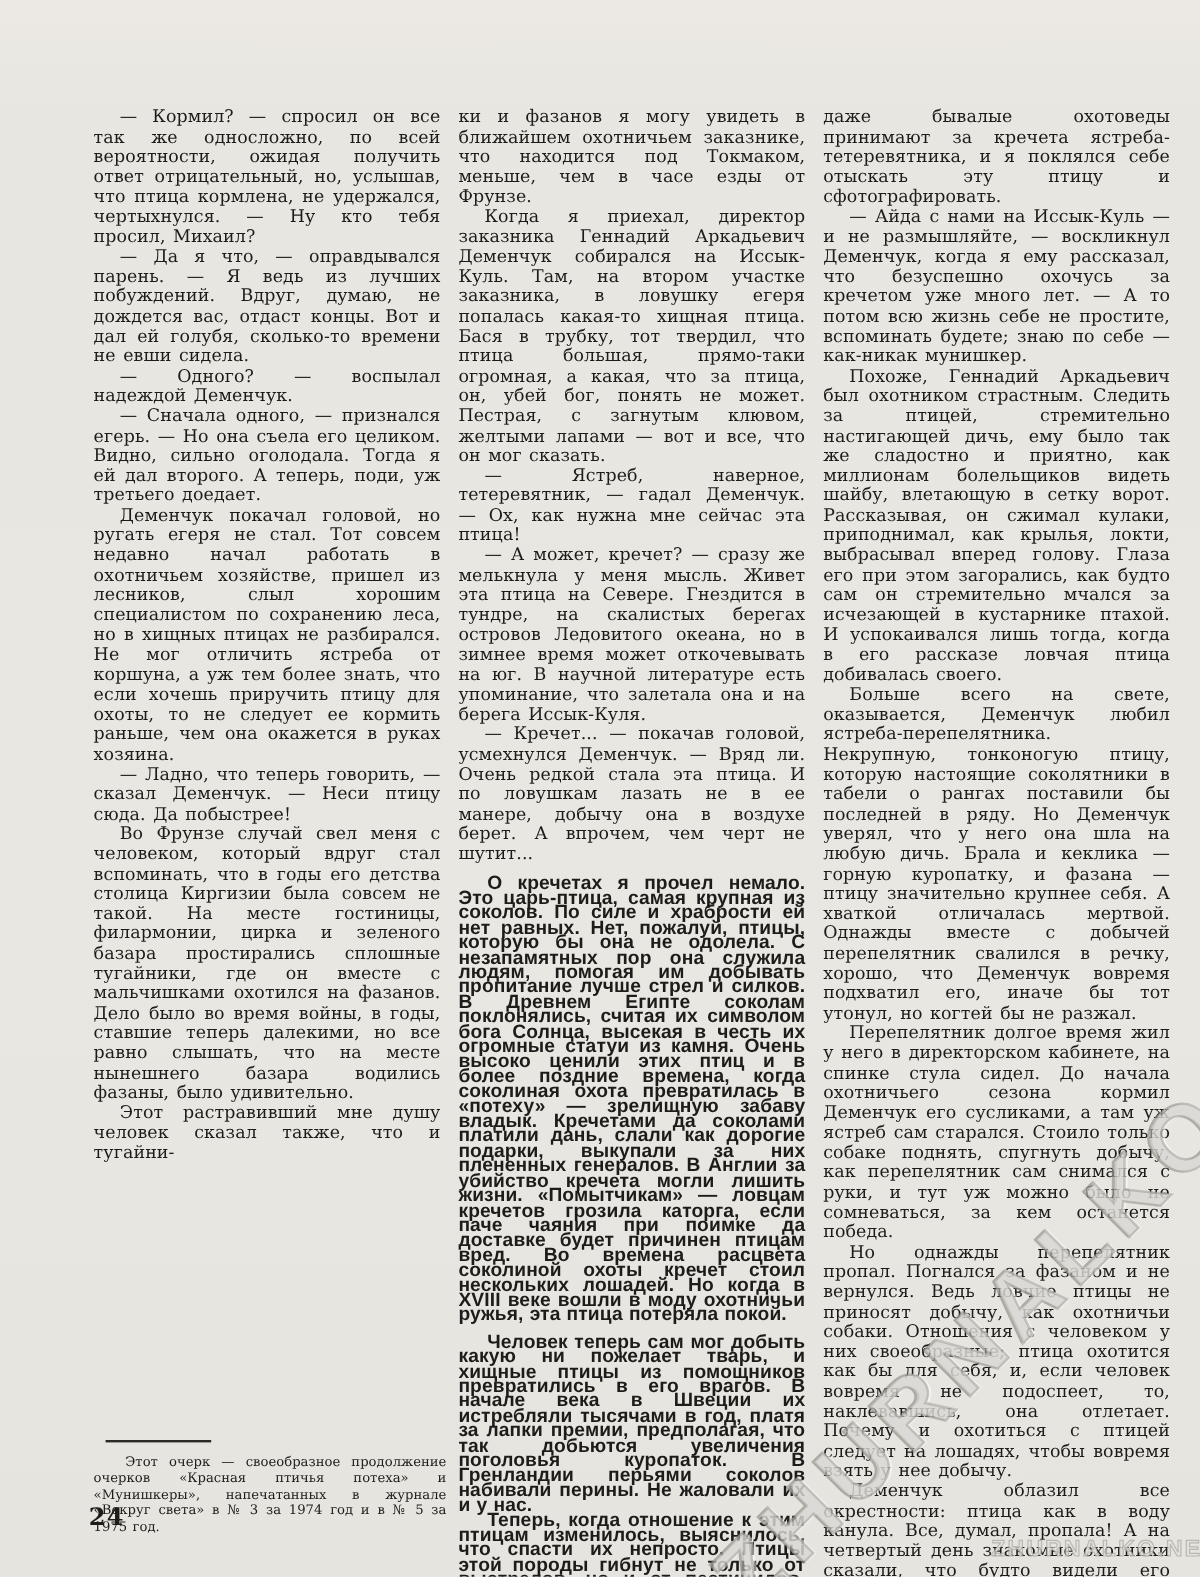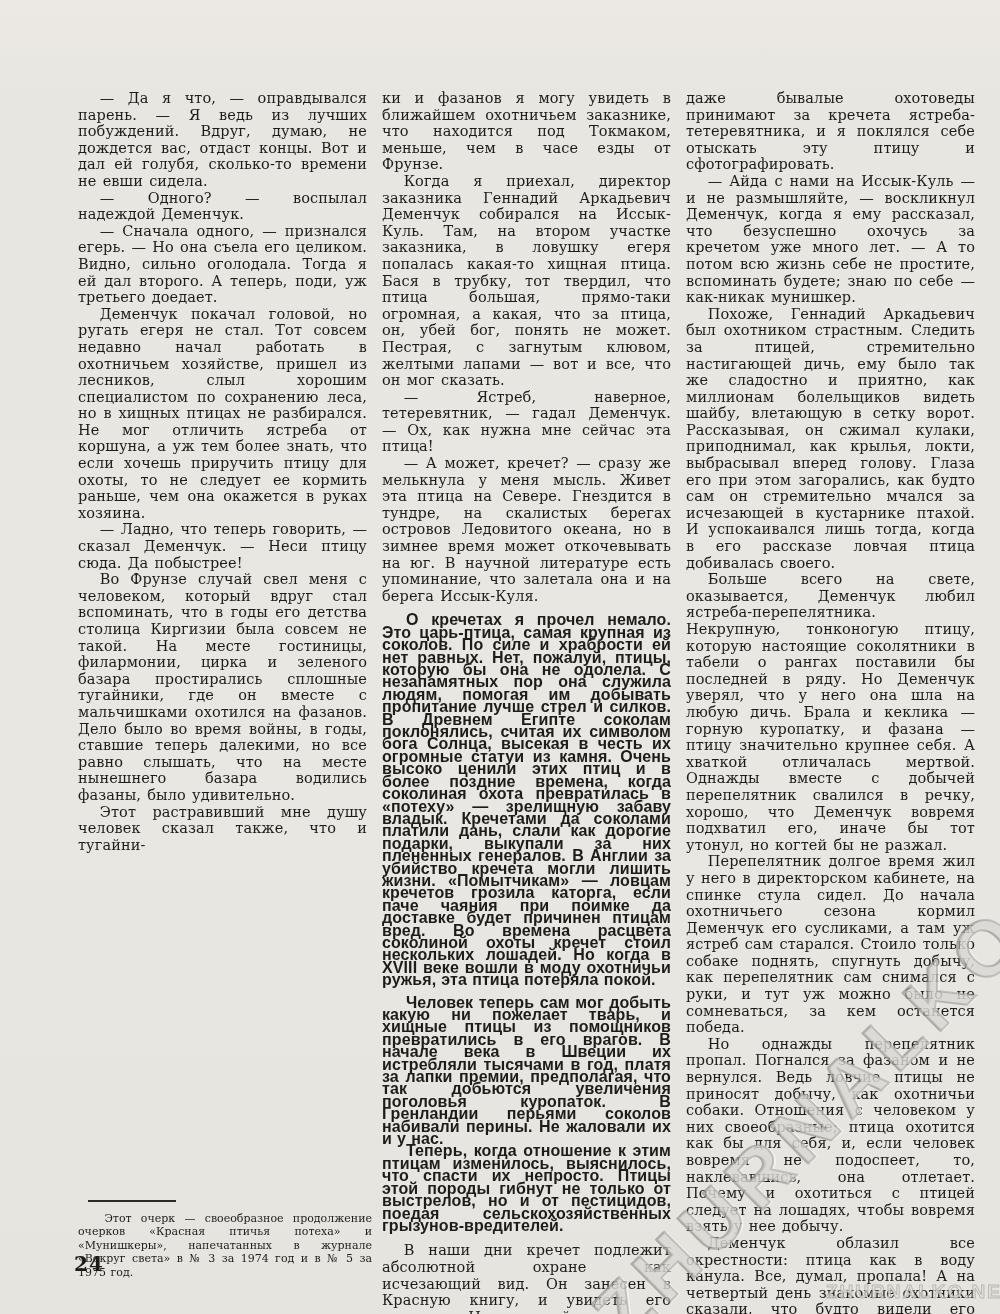--- a/index.html
+++ b/index.html
@@ -57,33 +57,35 @@
     pointer-events:none;
   }
 </style>
 </head>
 <body>
 
 <div class="paper"></div>
 
 <div class="columns">
   <div class="col">
+      <p class="para">— Кормил? — спросил он все так же односложно, по всей вероятности, ожидая получить ответ отрицательный, но, услышав, что птица кормлена, не удержался, чертыхнулся. — Ну кто тебя просил, Михаил?</p>
       <p class="para">— Да я что, — оправдывался парень. — Я ведь из лучших побуждений. Вдруг, думаю, не дождется вас, отдаст концы. Вот и дал ей голубя, сколько-то времени не евши сидела.</p>
       <p class="para">— Одного? — воспылал надеждой Деменчук.</p>
       <p class="para">— Сначала одного, — признался егерь. — Но она съела его целиком. Видно, сильно оголодала. Тогда я ей дал второго. А теперь, поди, уж третьего доедает.</p>
       <p class="para">Деменчук покачал головой, но ругать егеря не стал. Тот совсем недавно начал работать в охотничьем хозяйстве, пришел из лесников, слыл хорошим специалистом по сохранению леса, но в хищных птицах не разбирался. Не мог отличить ястреба от коршуна, а уж тем более знать, что если хочешь приручить птицу для охоты, то не следует ее кормить раньше, чем она окажется в руках хозяина.</p>
       <p class="para">— Ладно, что теперь говорить, — сказал Деменчук. — Неси птицу сюда. Да побыстрее!</p>
       <p class="para">Во Фрунзе случай свел меня с человеком, который вдруг стал вспоминать, что в годы его детства столица Киргизии была совсем не такой. На месте гостиницы, филармонии, цирка и зеленого базара простирались сплошные тугайники, где он вместе с мальчишками охотился на фазанов. Дело было во время войны, в годы, ставшие теперь далекими, но все равно слышать, что на месте нынешнего базара водились фазаны, было удивительно.</p>
       <p class="para">Этот растравивший мне душу человек сказал также, что и тугайни-</p>
     </div>
   <div class="col">
       <p class="para flush">ки и фазанов я могу увидеть в ближайшем охотничьем заказнике, что находится под Токмаком, меньше, чем в часе езды от Фрунзе.</p>
       <p class="para">Когда я приехал, директор заказника Геннадий Аркадьевич Деменчук собирался на Иссык-Куль. Там, на втором участке заказника, в ловушку егеря попалась какая-то хищная птица. Бася в трубку, тот твердил, что птица большая, прямо-таки огромная, а какая, что за птица, он, убей бог, понять не может. Пестрая, с загнутым клювом, желтыми лапами — вот и все, что он мог сказать.</p>
       <p class="para">— Ястреб, наверное, тетеревятник, — гадал Деменчук. — Ох, как нужна мне сейчас эта птица!</p>
       <p class="para">— А может, кречет? — сразу же мелькнула у меня мысль. Живет эта птица на Севере. Гнездится в тундре, на скалистых берегах островов Ледовитого океана, но в зимнее время может откочевывать на юг. В научной литературе есть упоминание, что залетала она и на берега Иссык-Куля.</p>
+      <p class="para">— Кречет... — покачав головой, усмехнулся Деменчук. — Вряд ли. Очень редкой стала эта птица. И по ловушкам лазать не в ее манере, добычу она в воздухе берет. А впрочем, чем черт не шутит...</p>
       <p class="para small gap">О кречетах я прочел немало. Это царь-птица, самая крупная из соколов. По силе и храбрости ей нет равных. Нет, пожалуй, птицы, которую бы она не одолела. С незапамятных пор она служила людям, помогая им добывать пропитание лучше стрел и силков. В Древнем Египте соколам поклонялись, считая их символом бога Солнца, высекая в честь их огромные статуи из камня. Очень высоко ценили этих птиц и в более поздние времена, когда соколиная охота превратилась в «потеху» — зрелищную забаву владык. Кречетами да соколами платили дань, слали как дорогие подарки, выкупали за них плененных генералов. В Англии за убийство кречета могли лишить жизни. «Помытчикам» — ловцам кречетов грозила каторга, если паче чаяния при поимке да доставке будет причинен птицам вред. Во времена расцвета соколиной охоты кречет стоил нескольких лошадей. Но когда в XVIII веке вошли в моду охотничьи ружья, эта птица потеряла покой.</p>
       <p class="para small gap">Человек теперь сам мог добыть какую ни пожелает тварь, и хищные птицы из помощников превратились в его врагов. В начале века в Швеции их истребляли тысячами в год, платя за лапки премии, предполагая, что так добьются увеличения поголовья куропаток. В Гренландии перьями соколов набивали перины. Не жаловали их и у нас.</p>
       <p class="para small">Теперь, когда отношение к этим птицам изменилось, выяснилось, что спасти их непросто. Птицы этой породы гибнут не только от выстрелов, но и от пестицидов, поедая сельскохозяйственных грызунов-вредителей.</p>
       <p class="para gap">В наши дни кречет подлежит абсолютной охране как исчезающий вид. Он занесен в Красную книгу, и увидеть его нелегко. Не каждый орнитолог может похвастаться, что видел его живым. В зоопарках кречетов нет, и большинство людей их просто не знает. Картинки в определителях — в этом я имел случай убедиться — мало что дают;</p>
     </div>
   <div class="col">
       <p class="para flush">даже бывалые охотоведы принимают за кречета ястреба-тетеревятника, и я поклялся себе отыскать эту птицу и сфотографировать.</p>
       <p class="para">— Айда с нами на Иссык-Куль — и не размышляйте, — воскликнул Деменчук, когда я ему рассказал, что безуспешно охочусь за кречетом уже много лет. — А то потом всю жизнь себе не простите, вспоминать будете; знаю по себе — как-никак мунишкер.</p>
       <p class="para">Похоже, Геннадий Аркадьевич был охотником страстным. Следить за птицей, стремительно настигающей дичь, ему было так же сладостно и приятно, как миллионам болельщиков видеть шайбу, влетающую в сетку ворот. Рассказывая, он сжимал кулаки, приподнимал, как крылья, локти, выбрасывал вперед голову. Глаза его при этом загорались, как будто сам он стремительно мчался за исчезающей в кустарнике птахой. И успокаивался лишь тогда, когда в его рассказе ловчая птица добивалась своего.</p>
       <p class="para">Больше всего на свете, оказывается, Деменчук любил ястреба-перепелятника. Некрупную, тонконогую птицу, которую настоящие соколятники в табели о рангах поставили бы последней в ряду. Но Деменчук уверял, что у него она шла на любую дичь. Брала и кеклика — горную куропатку, и фазана — птицу значительно крупнее себя. А хваткой отличалась мертвой. Однажды вместе с добычей перепелятник свалился в речку, хорошо, что Деменчук вовремя подхватил его, иначе бы тот утонул, но когтей бы не разжал.</p>

